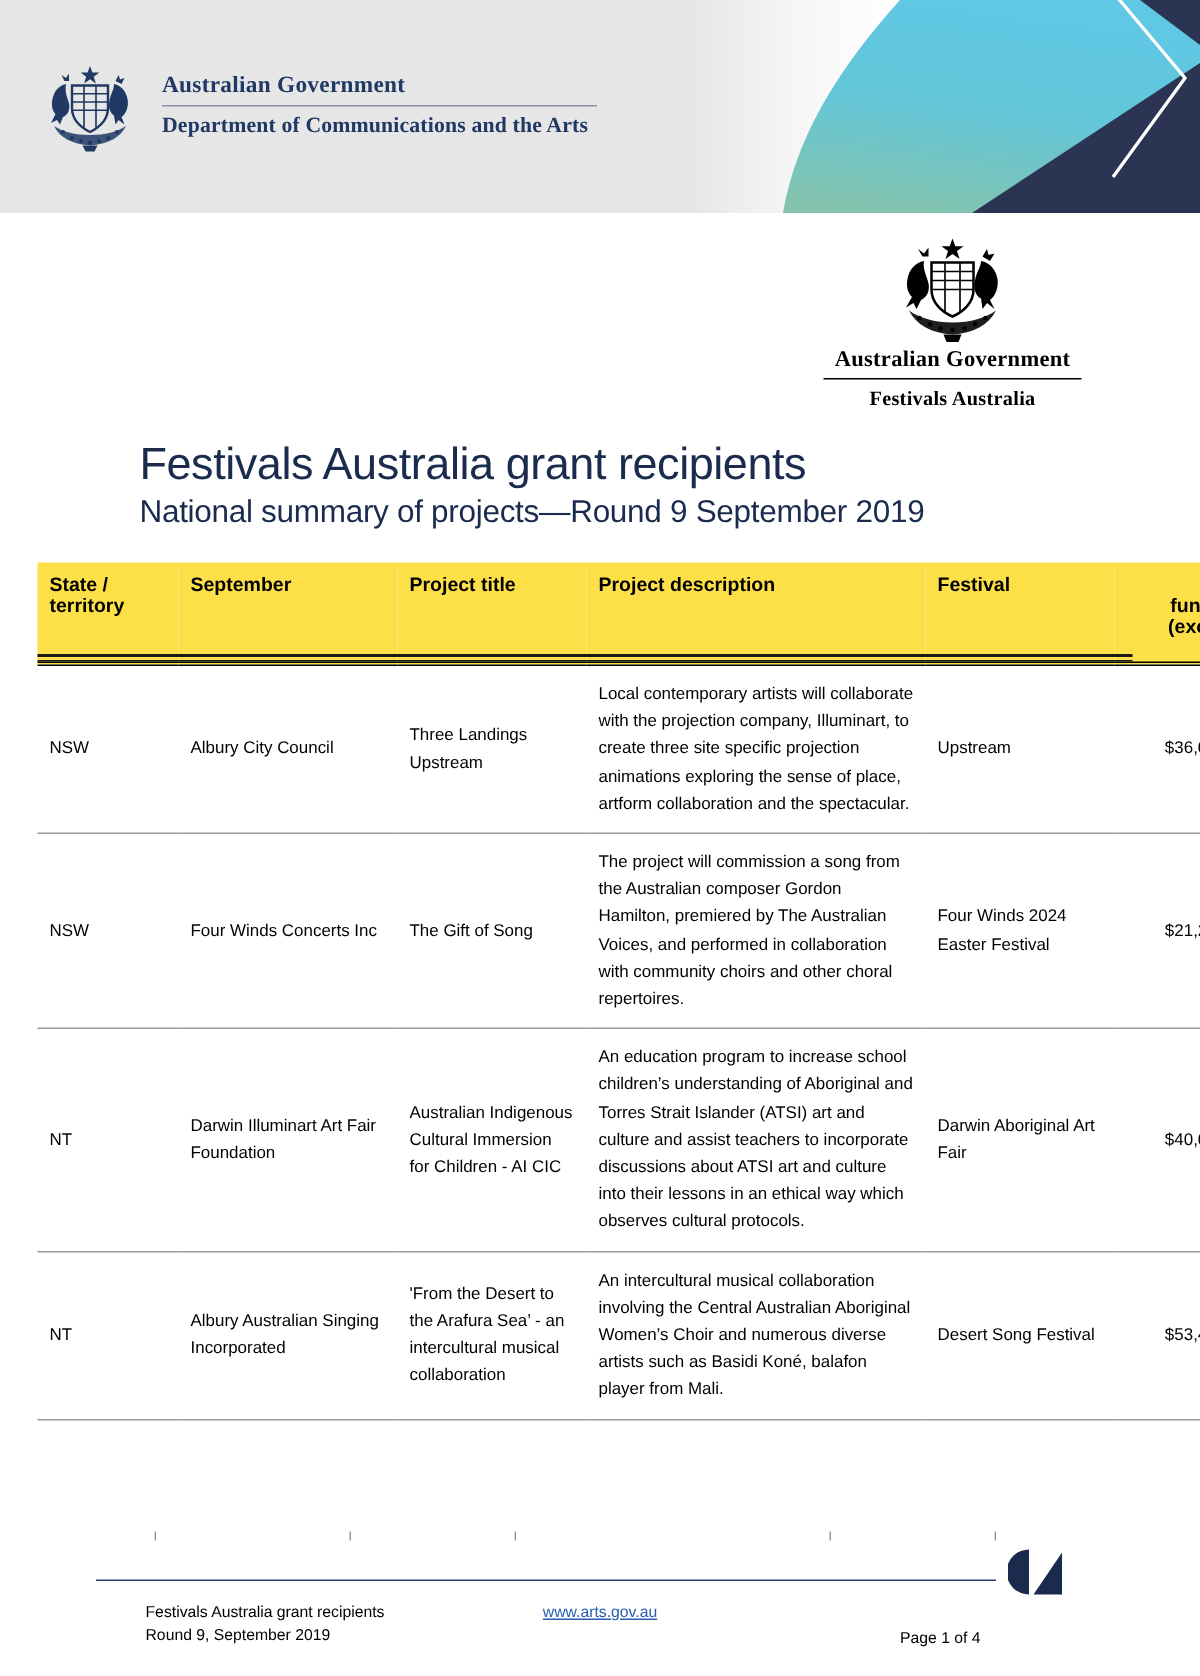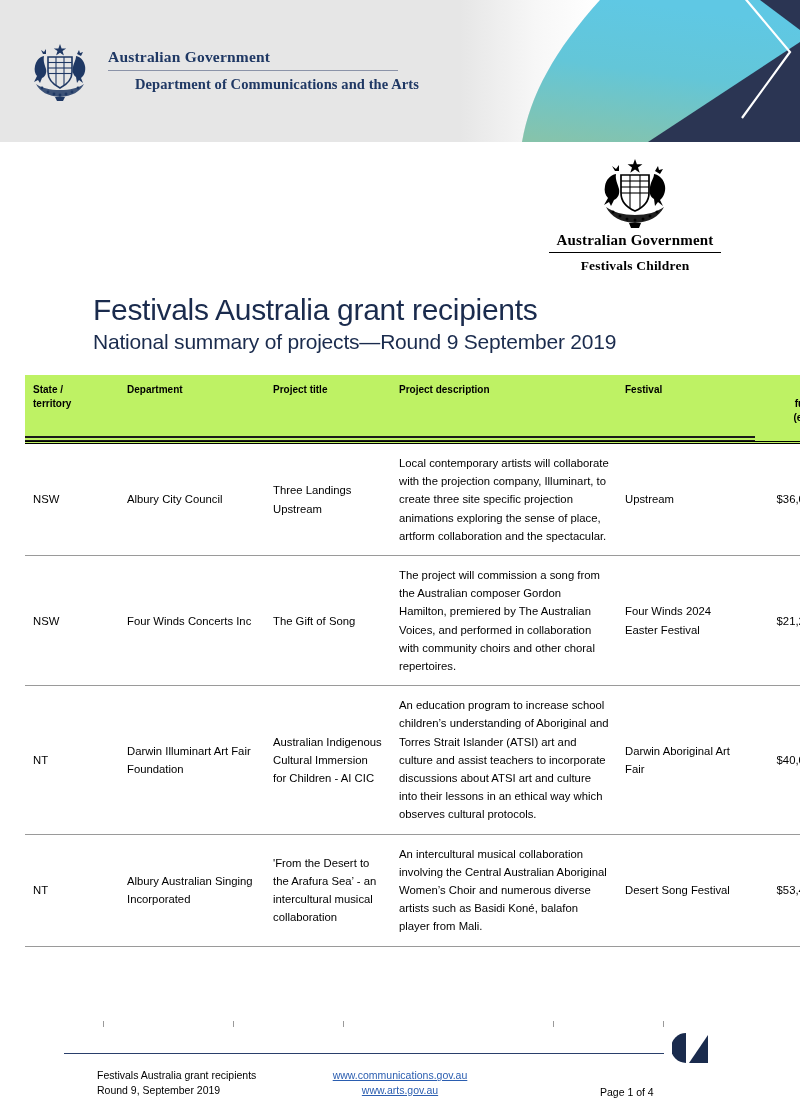--- a/index.html
+++ b/index.html
@@ -56,21 +56,20 @@
     width: 290px;
   }
   .wordmark-line2 {
     font-family: "Liberation Serif", serif;
     font-weight: bold;
     font-size: 14.5px;
     color: #1f3864;
     letter-spacing: 0.1px;
     line-height: 18px;
     white-space: nowrap;
-    margin-left: 27px;
   }
 
   
   .fa-logo {
     position: absolute;
     left: 520px; top: 158px;
     width: 230px;
     text-align: center;
   }
   .fa-crest { display: block; margin: 0 auto; }
@@ -119,23 +118,23 @@
   
   .grant-table {
     position: absolute;
     left: 25px; top: 375px;
     width: 730px;
     border-collapse: collapse;
     table-layout: fixed;
     font-size: 11.3px;
   }
   .grant-table th {
-    background: #bef264;
+    background: #fde047;
     font-weight: bold;
-    font-size: 10px;
+    font-size: 13px;
     text-align: left;
     vertical-align: top;
     padding: 8px 8px 8px 8px;
     line-height: 14px;
     border: none;
     color: #000;
   }
   .grant-table thead tr {
     border-bottom: 3px double #000;
   }
@@ -328,34 +327,34 @@
       <circle cx="58" cy="61" r="1.5"></circle>
         <circle cx="65" cy="58" r="1.5"></circle>
       <circle cx="72" cy="54" r="1.5"></circle>
       <circle cx="24" cy="36" r="1.3"></circle>
         <circle cx="76" cy="36" r="1.3"></circle>
       <path d="M44 65 L56 65 L54 70 L46 70 Z"></path>
     </g>
   </svg>
   <div class="fa-gov">Australian Government</div>
   <div class="fa-rule"></div>
-  <div class="fa-sub">Festivals Children</div>
+  <div class="fa-sub">Festivals Australia</div>
 </div>
 
 <div class="page-title">Festivals Australia grant recipients</div>
 <div class="page-subtitle">National summary of projects—Round 9 September 2019</div>
 
 <table class="grant-table">
   <thead>
     <tr>
       <th class="th-state">
         <span>State /</span><br>
         <span>territory</span>
       </th>
-      <th class="th-recip">Department</th>
+      <th class="th-recip">September</th>
       <th class="th-title">Project title</th>
       <th class="th-desc">Project description</th>
       <th class="th-fest">Festival</th>
       <th class="th-amount">
         <br>
         <span>funded ($)</span><br>
         <span>(excl GST)</span>
       </th>
     </tr>
   </thead>
@@ -412,18 +411,17 @@
   <path d="M17 31 L36 31 L36 3 Z" fill="#1a2b4d"></path>
 </svg>
 
 <div class="footer">
   <div class="footer-left">
     <div>Festivals Australia grant recipients</div>
     <div>Round 9, September 2019</div>
   </div>
 
   <div class="footer-center">
-    <a href="#">www.communications.gov.au</a>
     <a href="#">www.arts.gov.au</a>
   </div>
 
   <div class="footer-right">Page 1 of 4</div>
 </div>
 
 </body></html>

